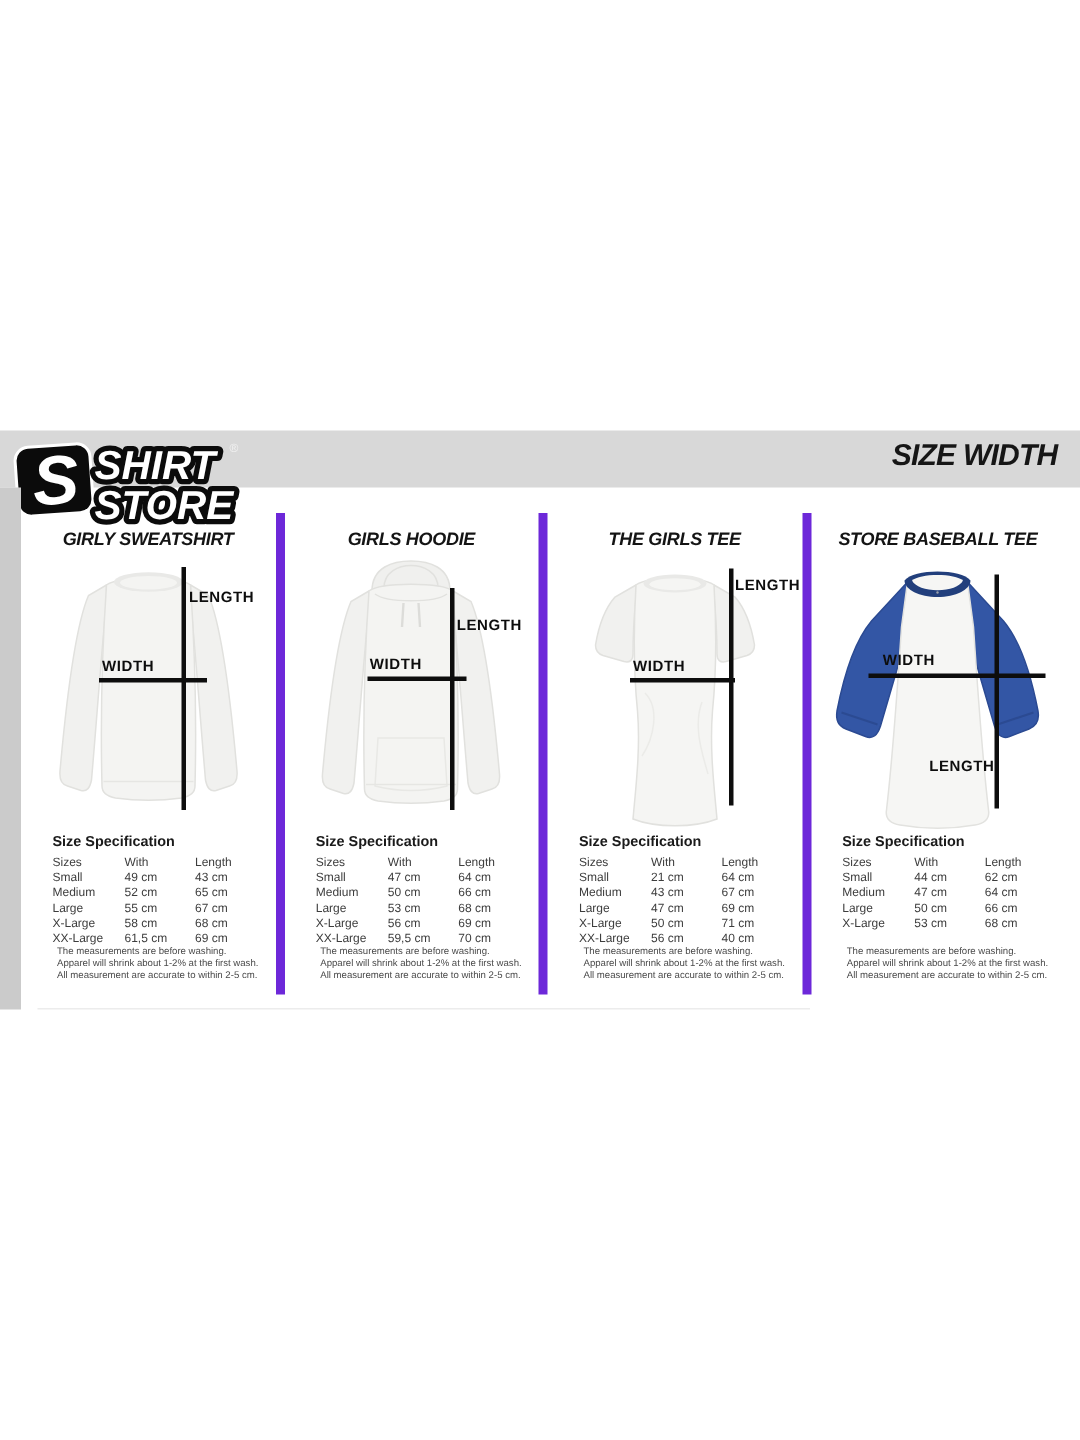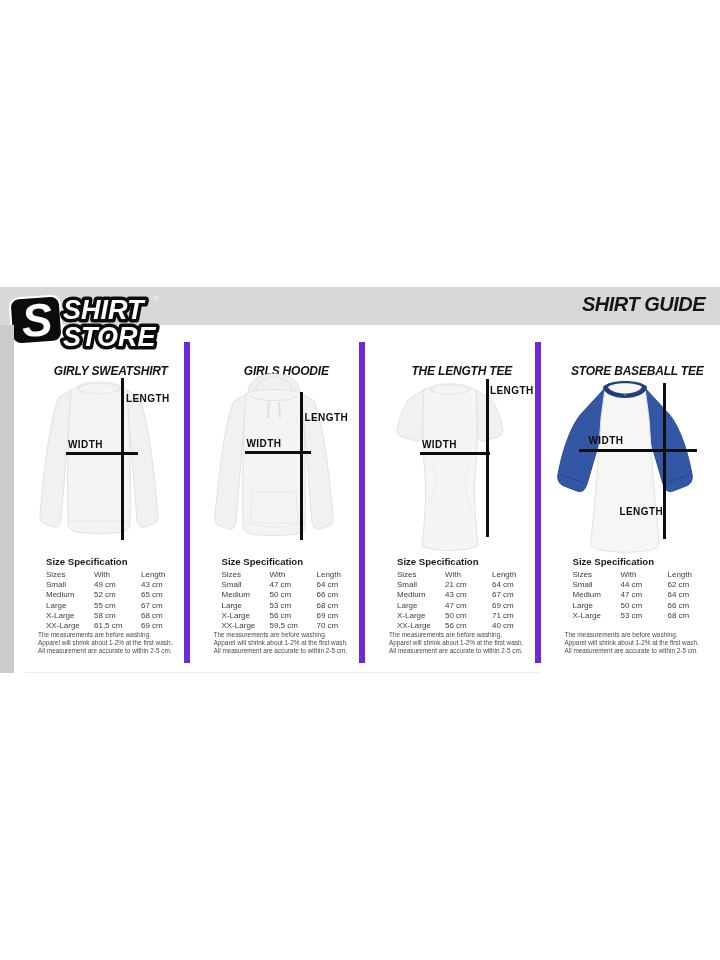--- a/index.html
+++ b/index.html
@@ -15,21 +15,21 @@
   }
   .logo{position:absolute;left:6px;top:289px;}
   
   .left-strip{position:absolute;left:0;top:325px;width:14px;height:348px;background:#cbcbcb;}
   .bottom-hairline{position:absolute;left:25px;top:672px;width:515px;height:1px;background:#ececec;}
   
   .cols{position:absolute;left:14px;top:342px;width:696px;height:321px;display:flex;}
   .col{flex:1 1 0;position:relative;}
   .col + .col{border-left:6px solid #6d28d9;}
   .col-title{
-    position:absolute;top:10px;left:0;width:100%;margin:12px;text-align:center;
+    position:absolute;top:10px;left:0;width:100%;margin:0;text-align:center;
     font-size:12px;font-weight:bold;font-style:italic;letter-spacing:-0.2px;color:#141414;
   }
   
   .figure{position:absolute;top:30px;left:0;right:0;height:190px;}
   .figure svg{position:absolute;left:50%;margin-left:-80px;top:0;}
   .vline{position:absolute;width:3px;background:#0d0d0d;}
   .hline{position:absolute;height:3px;background:#0d0d0d;}
   .mlabel{position:absolute;font-size:10px;font-weight:bold;letter-spacing:0.4px;color:#0d0d0d;white-space:nowrap;}
 
   .fig-sweatshirt .vline{left:107px;top:6px;height:162px;}
@@ -46,31 +46,31 @@
   .fig-tee .hline{top:80px;left:55px;width:70px;}
   .fig-tee .width-label{left:57px;top:67px;}
   .fig-tee .length-label{left:125px;top:13px;}
 
   .fig-baseball .vline{left:122px;top:11px;height:156px;}
   .fig-baseball .hline{top:77px;left:38px;width:118px;}
   .fig-baseball .width-label{left:48px;top:63px;}
   .fig-baseball .length-label{left:79px;top:134px;}
 
   
-  .spec{position:absolute;top:214px;left:32px;right:5px;}
+  .spec{position:absolute;top:214px;left:21px;right:5px;}
   .spec-heading{font-size:9.6px;font-weight:bold;color:#1a1a1a;margin:0 0 3px 0;}
   .spec-row{display:grid;grid-template-columns:48px 47px 1fr;font-size:8px;line-height:10.2px;color:#3d3d3d;}
   
   .notes{position:absolute;top:289px;left:24px;right:4px;font-size:6.4px;line-height:8.2px;color:#4a4a4a;}
 </style>
 </head>
 <body>
 
 <div class="band"></div>
-<div class="page-title">SHIRT GUIDE</div>
+<div class="page-title">SIZE WIDTH</div>
 
 <svg class="logo" width="176" height="64" viewBox="0 0 176 64">
   <g transform="rotate(-4 30 31)">
     <rect x="5" y="8" width="50" height="46" rx="9" fill="#0b0b0b" stroke="#ffffff" stroke-width="2"></rect>
     <text x="31" y="47" font-size="46" font-weight="bold" font-style="italic" text-anchor="middle" fill="#ffffff" font-family="Liberation Sans, sans-serif">S</text>
   </g>
   <g font-family="Liberation Sans, sans-serif" font-style="italic" font-weight="bold" fill="#ffffff" stroke="#0b0b0b" stroke-width="7" stroke-linejoin="round" paint-order="stroke" font-size="27">
     <text x="57" y="30">SHIRT</text>
     <text x="57" y="57">STORE</text>
   </g>
@@ -192,21 +192,21 @@
       </div>
     </div>
     <div class="notes">
       <div>The measurements are before washing.</div>
       <div>Apparel will shrink about 1-2% at the first wash.</div>
       <div>All measurement are accurate to within 2-5 cm.</div>
     </div>
   </section>
 
   <section class="col">
-    <h2 class="col-title">THE LENGTH TEE</h2>
+    <h2 class="col-title">THE GIRLS TEE</h2>
     <div class="figure fig-tee">
       <svg width="160" height="190" viewBox="0 0 160 190">
         <path d="M54 18 L40 26 C33 34 29 46 27 58 C27 62 29 64 32 65 L46 69 C50 70 52 68 52 64 C52 50 53 36 54 26 Z" fill="#f1f1ef" stroke="#e1e1de"></path>
         <path d="M106 18 L120 26 C127 34 131 46 133 58 C133 62 131 64 128 65 L114 69 C110 70 108 68 108 64 C108 50 107 36 106 26 Z" fill="#f1f1ef" stroke="#e1e1de"></path>
         <path d="M54 18 C62 12 98 12 106 18 C108 52 107 82 105 102 C103 127 106 152 108 174 C93 180 67 180 52 174 C54 152 57 127 55 102 C53 82 52 52 54 18 Z" fill="#f5f5f3" stroke="#e1e1de"></path>
         <path d="M60 90 C70 100 66 120 58 132" fill="none" stroke="#ebebe8"></path>
         <path d="M98 96 C92 112 98 130 102 144" fill="none" stroke="#ebebe8"></path>
         <ellipse cx="80" cy="17" rx="21" ry="6" fill="#e9e9e7"></ellipse>
         <ellipse cx="80" cy="17.5" rx="17" ry="4" fill="#f5f5f3"></ellipse>
       </svg>

